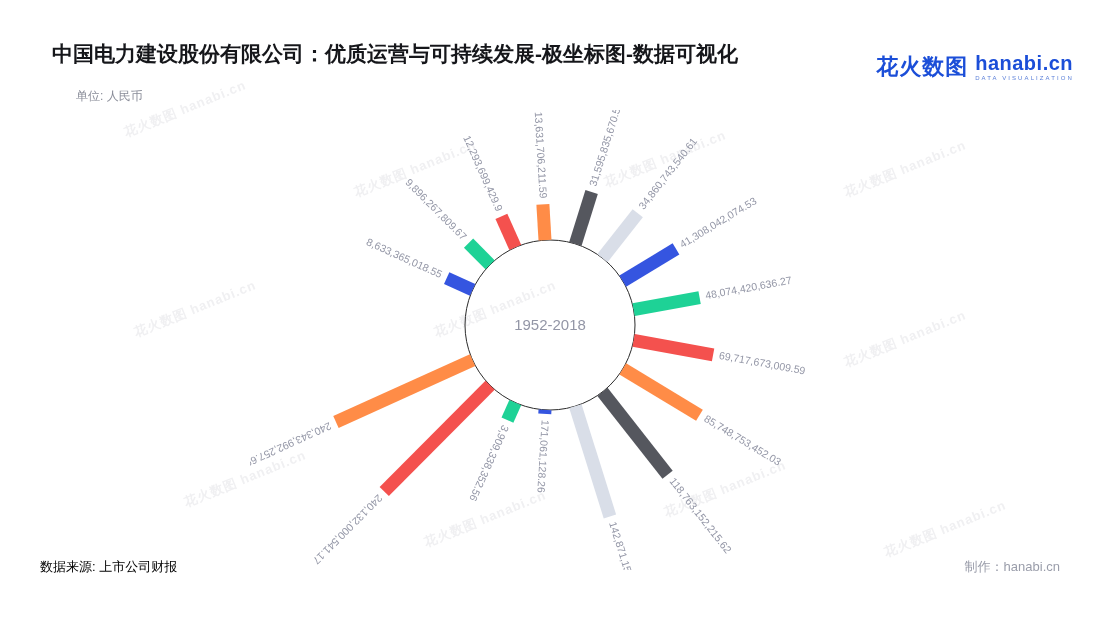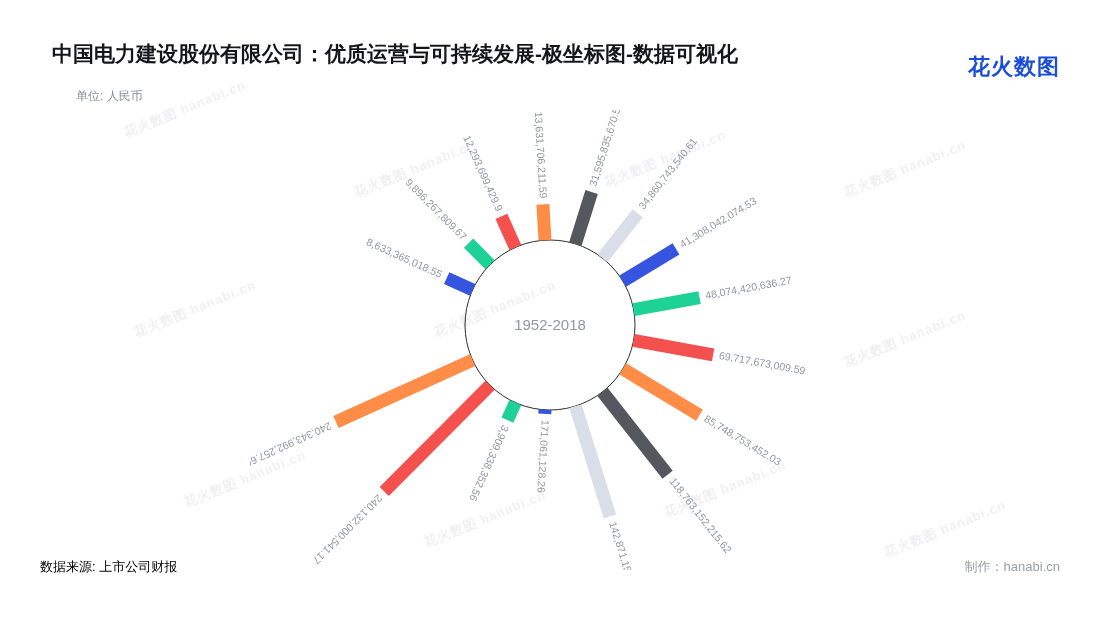--- a/index.html
+++ b/index.html
@@ -14,21 +14,21 @@
     letter-spacing:1px;user-select:none;
   }
   #title{
     position:absolute;left:52px;top:38px;width:790px;
     font-size:21px;line-height:31px;color:#15161a;font-weight:bold;
   }
   #subtitle{
     position:absolute;left:40px;top:88px;width:70px;
     font-size:12px;line-height:17px;color:#8a8d99;margin-left:36px;
   }
-  #logo{position:absolute;right:40px;top:52px;display:flex;align-items:center;gap:7px;}
+  #logo{position:absolute;right:26px;top:52px;display:flex;align-items:center;gap:7px;}
   #logo .cn{
     font-size:22px;font-weight:bold;color:#1b4ed8;letter-spacing:1px;
     font-family:"DejaVu Sans",sans-serif;
   }
   #logo .lat{display:flex;flex-direction:column;line-height:1;}
   #logo .lat .b{font-size:20px;font-weight:bold;color:#1b4ed8;letter-spacing:.5px;}
   #logo .lat .s{font-size:6px;color:#5a7fd8;letter-spacing:2.1px;margin-top:2px;}
   #chart{position:absolute;left:250px;top:110px;width:600px;height:460px;}
   #chart svg{display:block;}
   #src{position:absolute;left:40px;top:558px;font-size:13px;color:#000000;}
@@ -49,20 +49,24 @@
 <div class="wm" style="left:180px;top:470px;">花火数图 hanabi.cn</div>
 <div class="wm" style="left:420px;top:510px;">花火数图 hanabi.cn</div>
 <div class="wm" style="left:660px;top:480px;">花火数图 hanabi.cn</div>
 <div class="wm" style="left:880px;top:520px;">花火数图 hanabi.cn</div>
 
 <div id="title">中国电力建设股份有限公司：优质运营与可持续发展-极坐标图-数据可视化</div>
 <div id="subtitle">单位: 人民币</div>
 
 <div id="logo">
   <span class="cn">花火数图</span>
+  <span class="lat">
+    <span class="b">hanabi.cn</span>
+    <span class="s">DATA VISUALIZATION</span>
+  </span>
 </div>
 
 <div id="chart">
   <svg id="svg" width="600" height="460" viewBox="0 0 600 460">
       <circle cx="300" cy="215" r="85" fill="none" stroke="#2b2b2b" stroke-width="1"></circle>
       <text x="300" y="220" text-anchor="middle" class="center-lbl">1952-2018</text>
       <polygon points="225.26,174.00 199.36,162.27 194.00,174.11 219.89,185.84" fill="#3555E0"></polygon>
       <text x="191.22" y="165.71" class="lbl" text-anchor="end" dominant-baseline="middle" transform="rotate(384.38 191.22 165.71)">8,633,365,018.55</text>
       <polygon points="244.63,150.18 223.16,128.61 213.95,137.78 235.42,159.35" fill="#1ED296"></polygon>
       <text x="214.32" y="128.94" class="lbl" text-anchor="end" dominant-baseline="middle" transform="rotate(405.13 214.32 128.94)">9,896,267,809.67</text>

